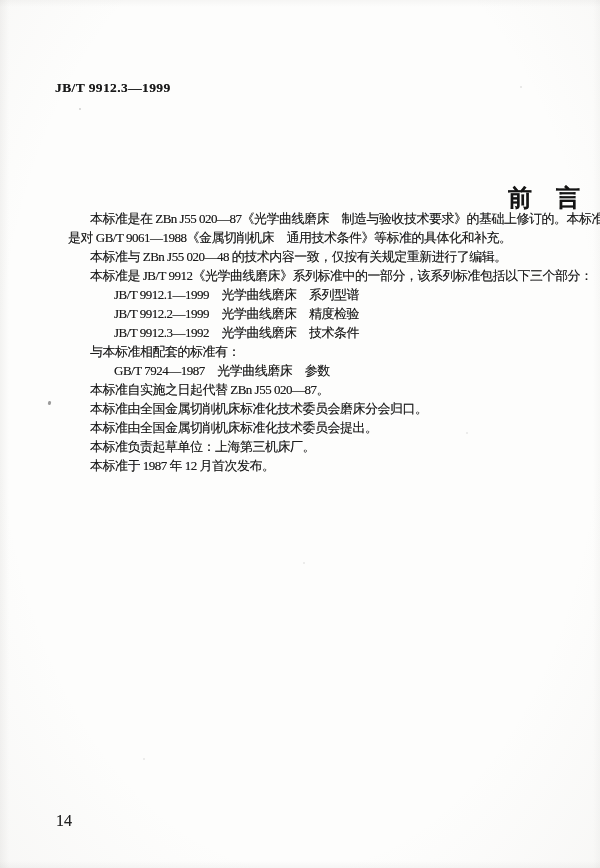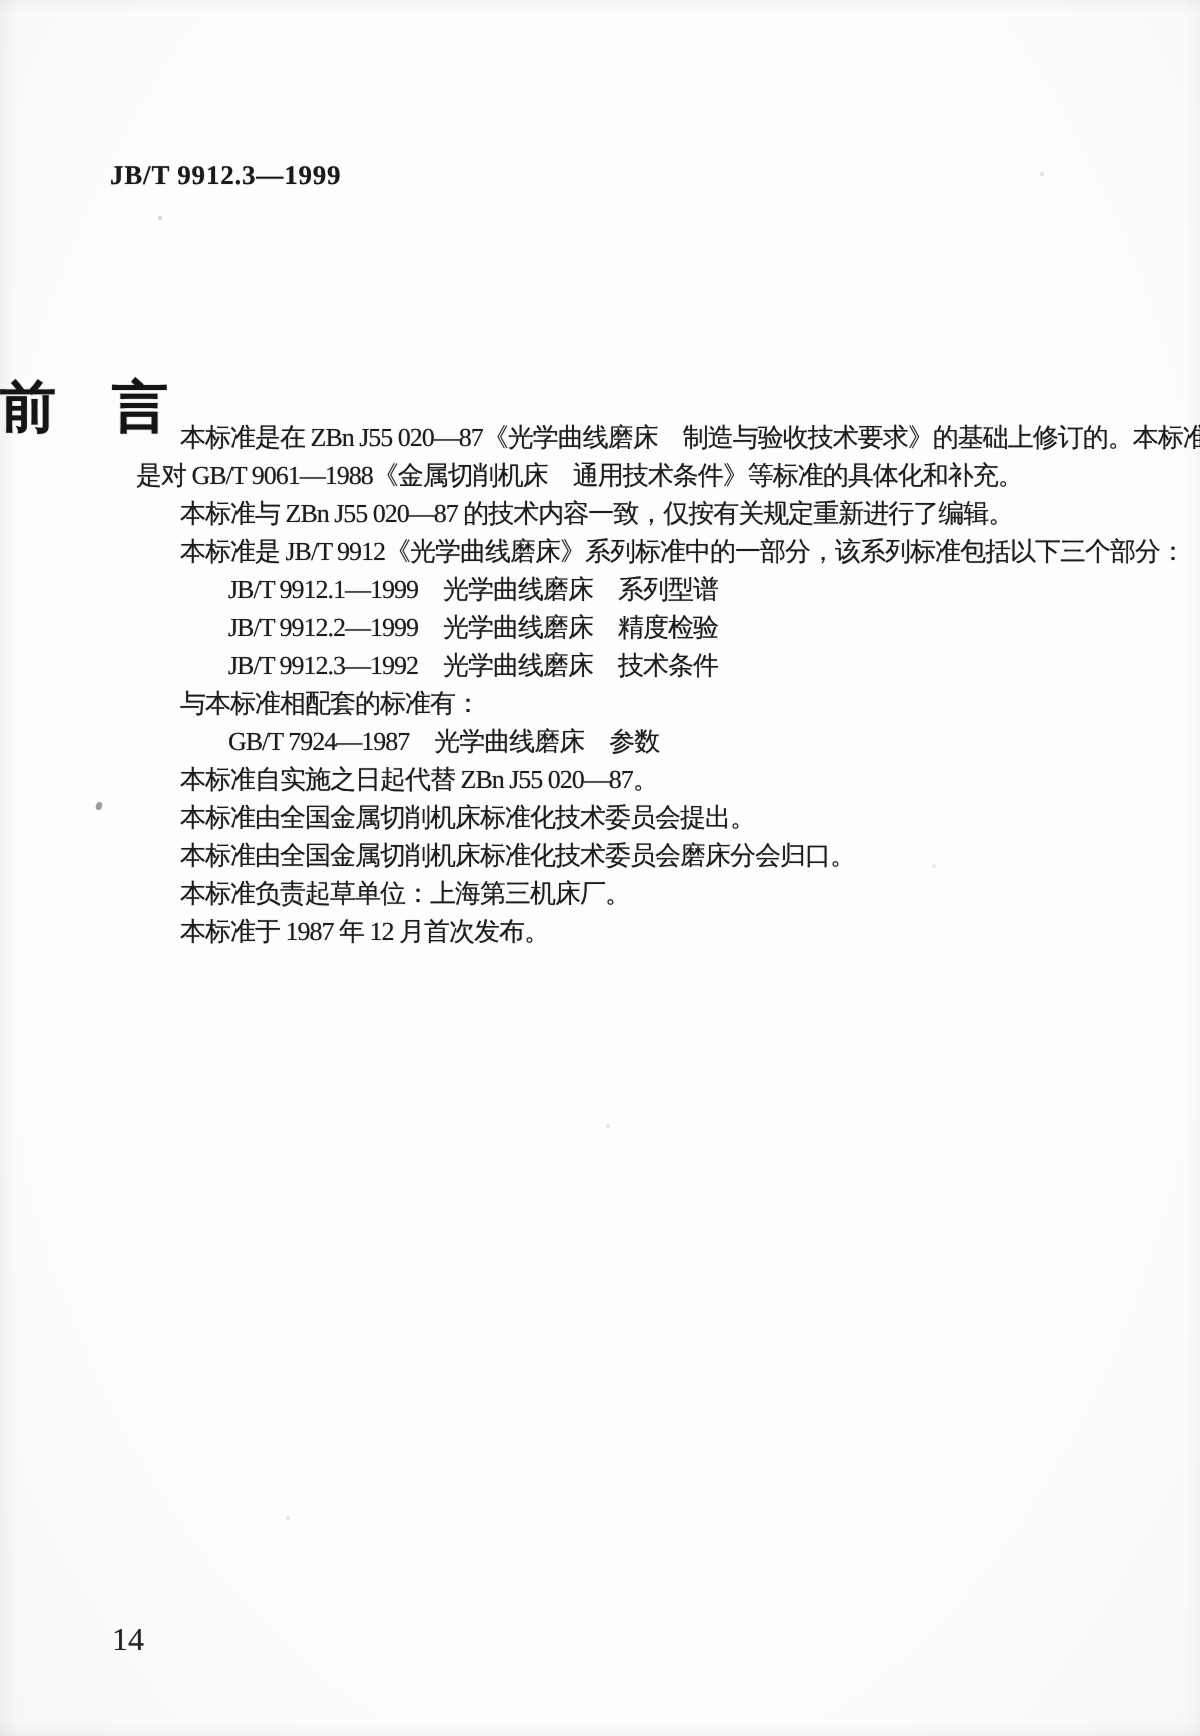--- a/index.html
+++ b/index.html
@@ -41,22 +41,22 @@
     letter-spacing: 0.4px;
     color: #1a1a1a;
     text-shadow: 0 0 0.5px rgba(30,30,30,0.6);
     white-space: nowrap;
   }
   .doc-title {
     position: absolute;
     left: 0;
     right: 20px;
     top: 166px;
-    text-align: left;
-    font-size: 28px;
+    text-align: right;
+    font-size: 24px;
     font-weight: bold;
     color: #141414;
     text-shadow: 0 0 0.6px rgba(20,20,20,0.6);
   }
   .foreword {
     position: absolute;
     left: 68px;
     top: 209px;
     width: 502px;
   }
@@ -97,30 +97,30 @@
 
 <div class="page">
 
   <div class="header-code">JB/T 9912.3—1999</div>
 
   <h1 class="doc-title">前　言</h1>
 
   <div class="foreword">
       <p class="line indent">本标准是在 ZBn J55 020—87《光学曲线磨床　制造与验收技术要求》的基础上修订的。本标准</p>
       <p class="line flush">是对 GB/T 9061—1988《金属切削机床　通用技术条件》等标准的具体化和补充。</p>
-      <p class="line indent">本标准与 ZBn J55 020—87 的技术内容一致，仅按有关规定重新进行了编辑。</p>
+      <p class="line indent">本标准与 ZBn J55 020—48 的技术内容一致，仅按有关规定重新进行了编辑。</p>
       <p class="line indent">本标准是 JB/T 9912《光学曲线磨床》系列标准中的一部分，该系列标准包括以下三个部分：</p>
       <p class="line list">JB/T 9912.1—1999　光学曲线磨床　系列型谱</p>
       <p class="line list">JB/T 9912.2—1999　光学曲线磨床　精度检验</p>
       <p class="line list">JB/T 9912.3—1992　光学曲线磨床　技术条件</p>
       <p class="line indent">与本标准相配套的标准有：</p>
       <p class="line list">GB/T 7924—1987　光学曲线磨床　参数</p>
       <p class="line indent">本标准自实施之日起代替 ZBn J55 020—87。</p>
+      <p class="line indent">本标准由全国金属切削机床标准化技术委员会磨床分会归口。</p>
       <p class="line indent">本标准由全国金属切削机床标准化技术委员会提出。</p>
-      <p class="line indent">本标准由全国金属切削机床标准化技术委员会磨床分会归口。</p>
       <p class="line indent">本标准负责起草单位：上海第三机床厂。</p>
       <p class="line indent">本标准于 1987 年 12 月首次发布。</p>
     </div>
 
   <div class="page-number">14</div>
 
   <div class="speck s1"></div>
   <div class="speck s2"></div>
   <div class="speck s3"></div>
   <div class="speck s4"></div>

